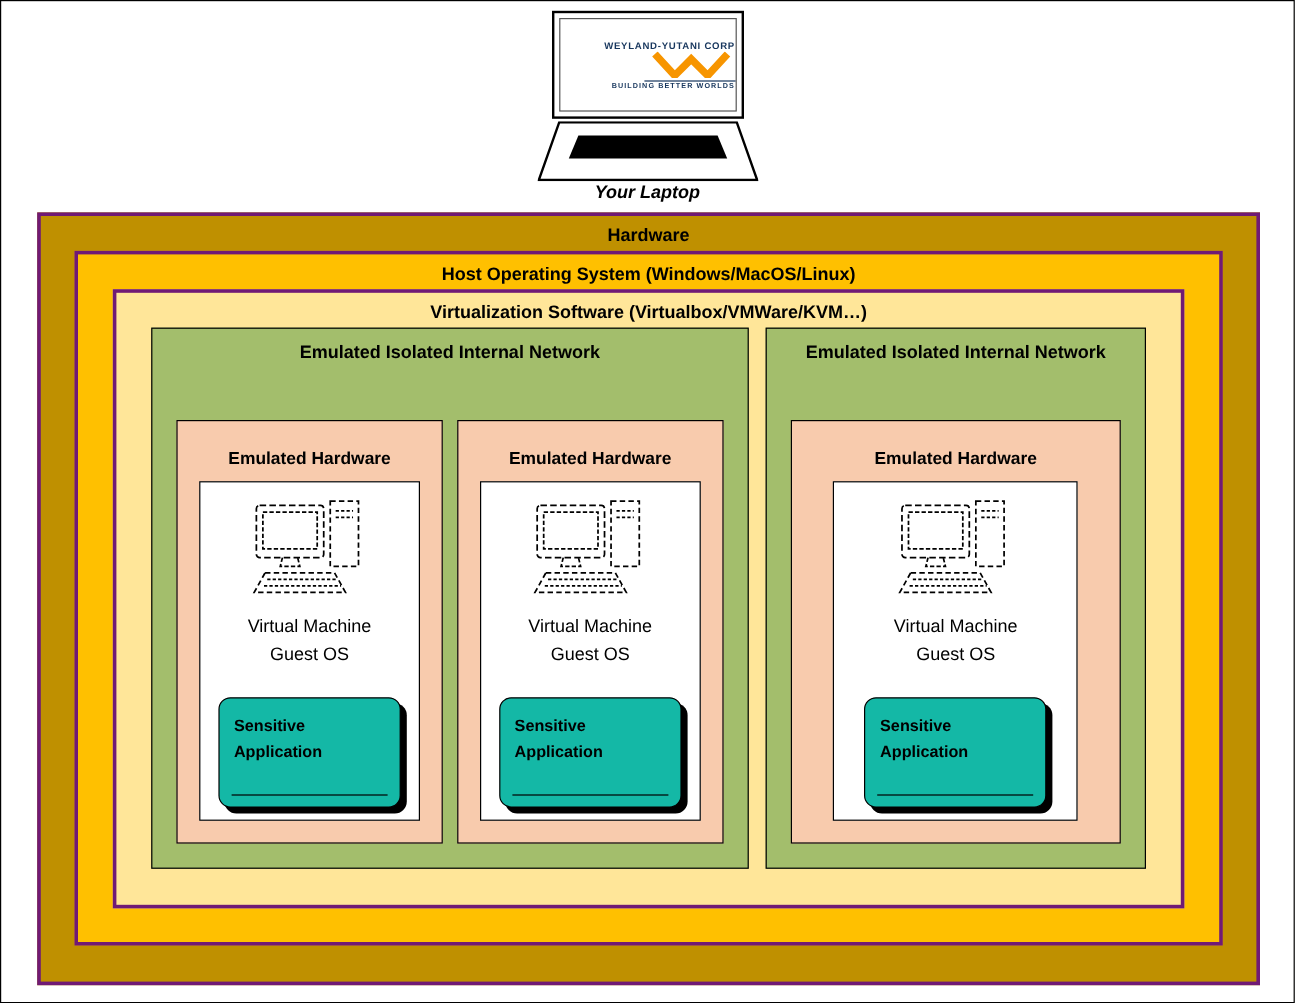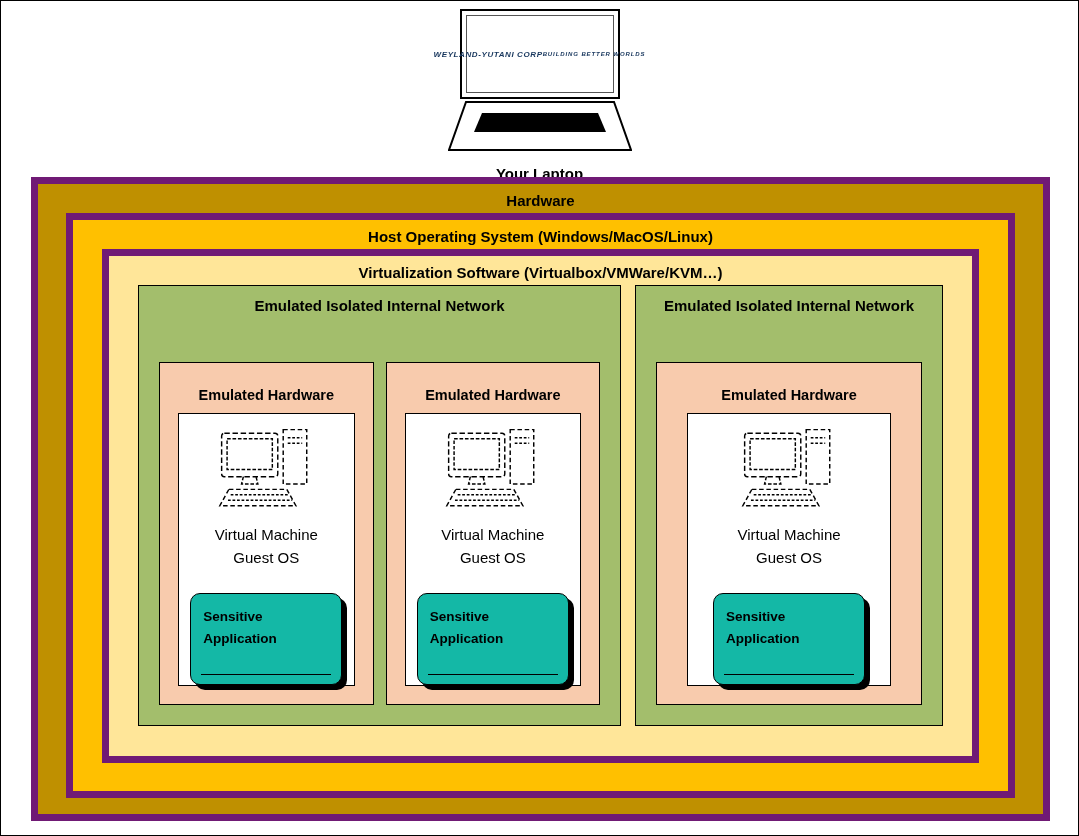--- a/index.html
+++ b/index.html
@@ -2,29 +2,29 @@
 <html><head>
 <meta charset="utf-8">
 <style>
   * { box-sizing: border-box; }
   body { margin:0; background:#fff; font-family:"Liberation Sans", sans-serif; color:#000; }
   .canvas { position:relative; width:1079px; height:836px; background:#fff; border:1px solid #000; overflow:hidden; }
 
   
   .laptop-wrap { position:absolute; left:0; right:0; top:8px; display:flex; flex-direction:column; align-items:center; }
   .screen { width:160px; height:90px; border:2px solid #000; background:#fff; padding:4px; }
-  .screen-inner { width:100%; height:100%; border:1px solid #555; display:flex; flex-direction:row; align-items:center; justify-content:center;font-style:italic; }
+  .screen-inner { width:100%; height:100%; border:1px solid #555; display:flex; flex-direction:column; align-items:flex-end; justify-content:center; }
   .logo-company { font-size:8px; font-weight:bold; color:#17365D; letter-spacing:0.6px; white-space:nowrap; }
   .logo-rule { width:76px; border-top:1px solid #17365D; margin:2px 0 1px; }
   .logo-tagline { font-size:6px; font-weight:bold; color:#17365D; letter-spacing:0.9px; white-space:nowrap; }
   .base-svg { display:block; margin-top:2px; }
-  .laptop-label { margin-top:14px; font-size:15px; font-weight:bold; }
+  .laptop-label { margin-top:1px; font-size:15px; font-weight:bold;font-style:italic; }
 
   
-  .layer { display:flex; flex-direction:column; border:7px solid #701a75; }
+  .layer { display:flex; flex-direction:column; border:3px solid #701a75; }
   .layer-label { text-align:center; font-weight:bold; font-size:15px; padding:8px 0 4px; }
   .layer-body { flex:1; display:flex;border-radius:24px; }
 
   .hardware { position:absolute; left:30px; top:176px; width:1019px; height:644px; background:#BF9000; }
   .hardware > .layer-body { padding:0 28px 30px; }
 
   .hostos { background:#FFC000; flex:1; }
   .hostos > .layer-body { padding:0 29px 28px; }
 
   .virt { background:#FFE699; flex:1; }

